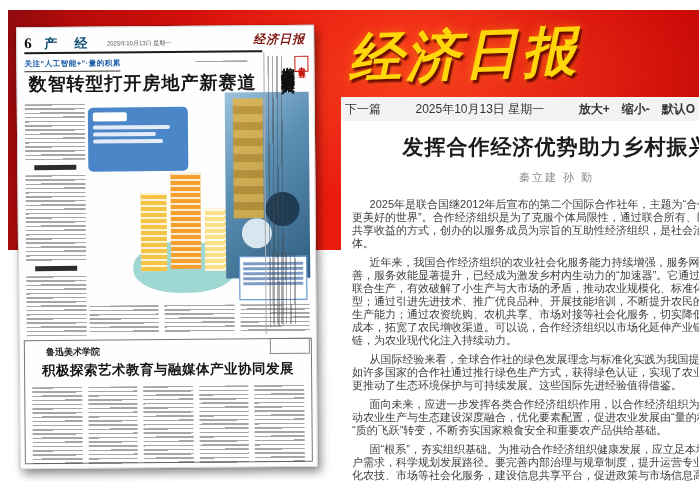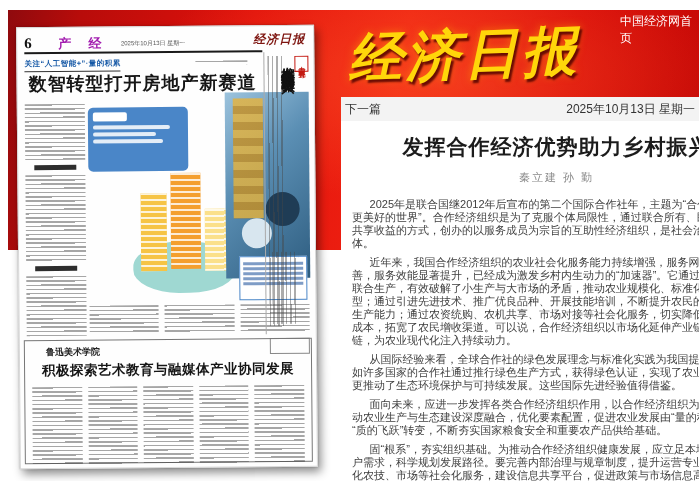--- a/index.html
+++ b/index.html
@@ -17,21 +17,21 @@
     font-size:54px;line-height:76px;letter-spacing:4px;color:#ffd60a;white-space:nowrap;
     text-shadow:2px 3px 2px rgba(80,0,0,.85),0 0 8px rgba(255,170,0,.55);
     transform:rotate(-2deg);}
 
   
   #paper{position:absolute;left:18px;top:26px;width:298px;height:442px;background:#fefefe;
     transform:rotate(-0.5deg);box-shadow:3px 5px 10px rgba(0,0,0,.45),0 0 2px rgba(0,0,0,.3);
     border:1px solid #d8d8d8;}
   .p-header{position:absolute;left:7px;top:6px;width:238px;height:20px;border-bottom:2px solid #1a1a1a;}
   .p-pageno{font-size:15px;font-weight:bold;font-family:"Liberation Serif",serif;display:inline-block;color:#111;}
-  .p-section{font-size:13px;font-weight:bold;font-family:"Liberation Serif",serif;letter-spacing:7px;display:inline-block;margin-left:22px;color:#a21caf;}
+  .p-section{font-size:13px;font-weight:bold;font-family:"Liberation Serif",serif;letter-spacing:7px;display:inline-block;margin-left:8px;color:#0c4a6e;}
   .p-date{font-size:6px;color:#555;display:inline-block;margin-left:8px;vertical-align:2px;}
   .p-masthead{position:absolute;right:8px;top:5px;font-size:12px;font-weight:bold;font-style:italic;
     font-family:"Liberation Serif",serif;color:#7e1510;letter-spacing:1px;}
   .p-kicker{position:absolute;left:7px;top:31px;font-size:7.5px;font-weight:bold;color:#1558a6;
     border-bottom:1px solid #333;padding-bottom:2px;letter-spacing:.5px;cursor:pointer;}
   .p-kbyline{position:absolute;left:178px;top:34px;width:52px;height:4px;
     background:repeating-linear-gradient(to right,#999 0 3px,transparent 3px 5px);}
   .p-headline{position:absolute;left:4px;top:44px;width:242px;text-align:center;font-size:18px;
     font-weight:bold;color:#161616;letter-spacing:1px;cursor:pointer;}
 
@@ -92,21 +92,20 @@
   #art-byline{text-align:center;font-size:11px;color:#8a8a8a;margin-top:9px;letter-spacing:2px;}
   #art-body{margin-top:13px;font-size:11px;line-height:13px;color:#404040;}
   #art-body p{margin:0 0 6px 0;white-space:pre;text-indent:1.6em;}
 </style>
 </head>
 <body>
 
 <div id="viewport">
 
   <div id="banner"></div>
-  <div id="site-link">中国经济网首页</div>
   <div id="logo">经济日报</div>
 
   <div id="paper">
     <div class="p-header">
       <span class="p-pageno">6</span>
       <span class="p-section">产 经</span>
       <span class="p-date">2025年10月13日 星期一</span>
     </div>
     <div class="p-masthead">经济日报</div>
 
@@ -170,20 +169,25 @@
         <div class="sim"></div>
         <div class="sim"></div>
       </div>
     </div>
   </div>
 
   <div id="panel">
     <div id="toolbar">
       <span>下一篇</span>
       <span style="cursor:default;">2025年10月13日 星期一</span>
+      <span class="grp" style="font-weight:bold;">
+        <span>放大+</span>
+        <span>缩小-</span>
+        <span>默认O</span>
+      </span>
     </div>
     <div id="article">
       <div id="art-title">发挥合作经济优势助力乡村振兴</div>
       <div id="art-byline">秦立建 孙 勤</div>
       <div id="art-body">
         <p>2025年是联合国继2012年后宣布的第二个国际合作社年，主题为“合作社共建
 更美好的世界”。合作经济组织是为了克服个体局限性，通过联合所有、民主控制和
 共享收益的方式，创办的以服务成员为宗旨的互助性经济组织，是社会治理的重要载
 体。</p>
         <p>近年来，我国合作经济组织的农业社会化服务能力持续增强，服务网络更加完

